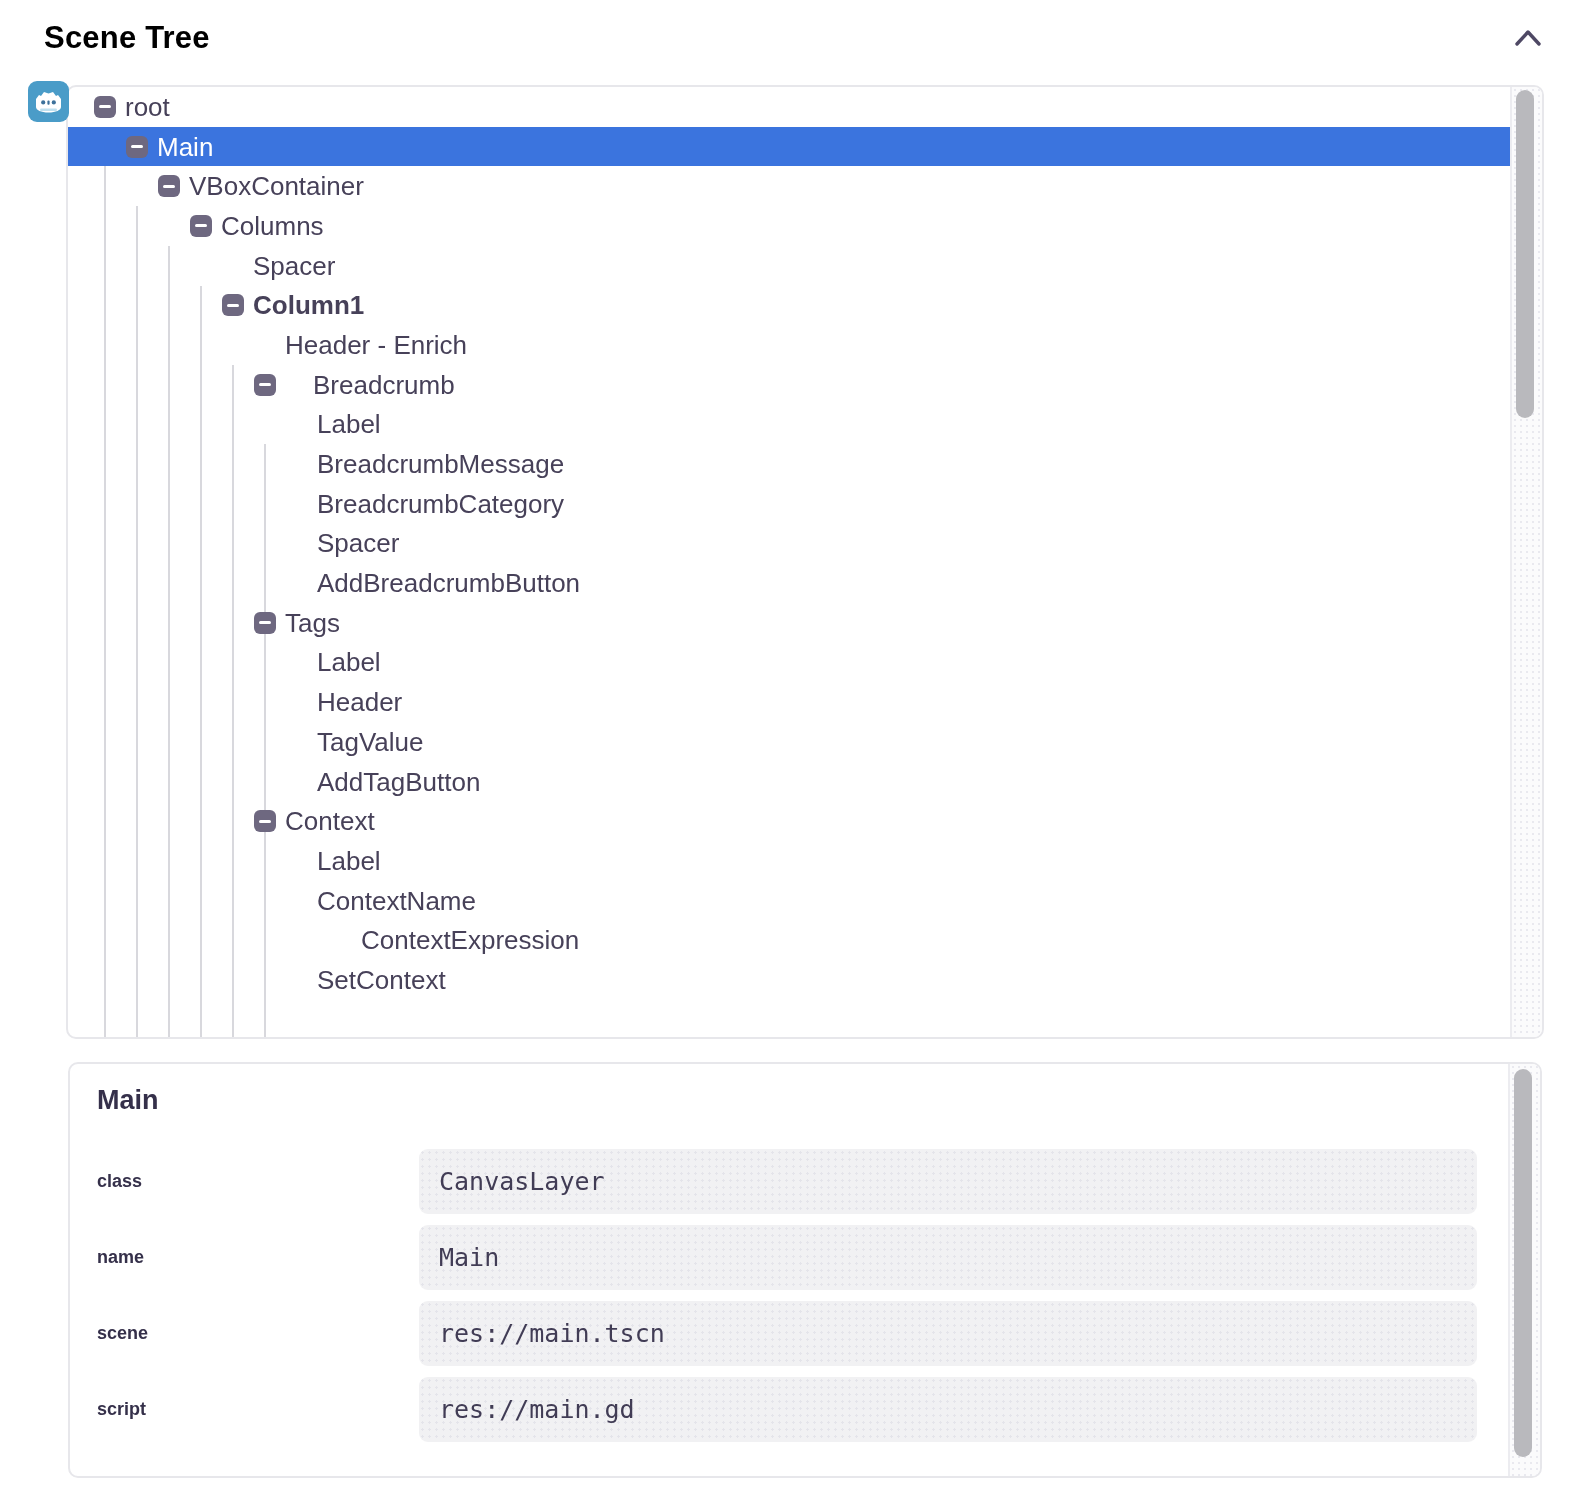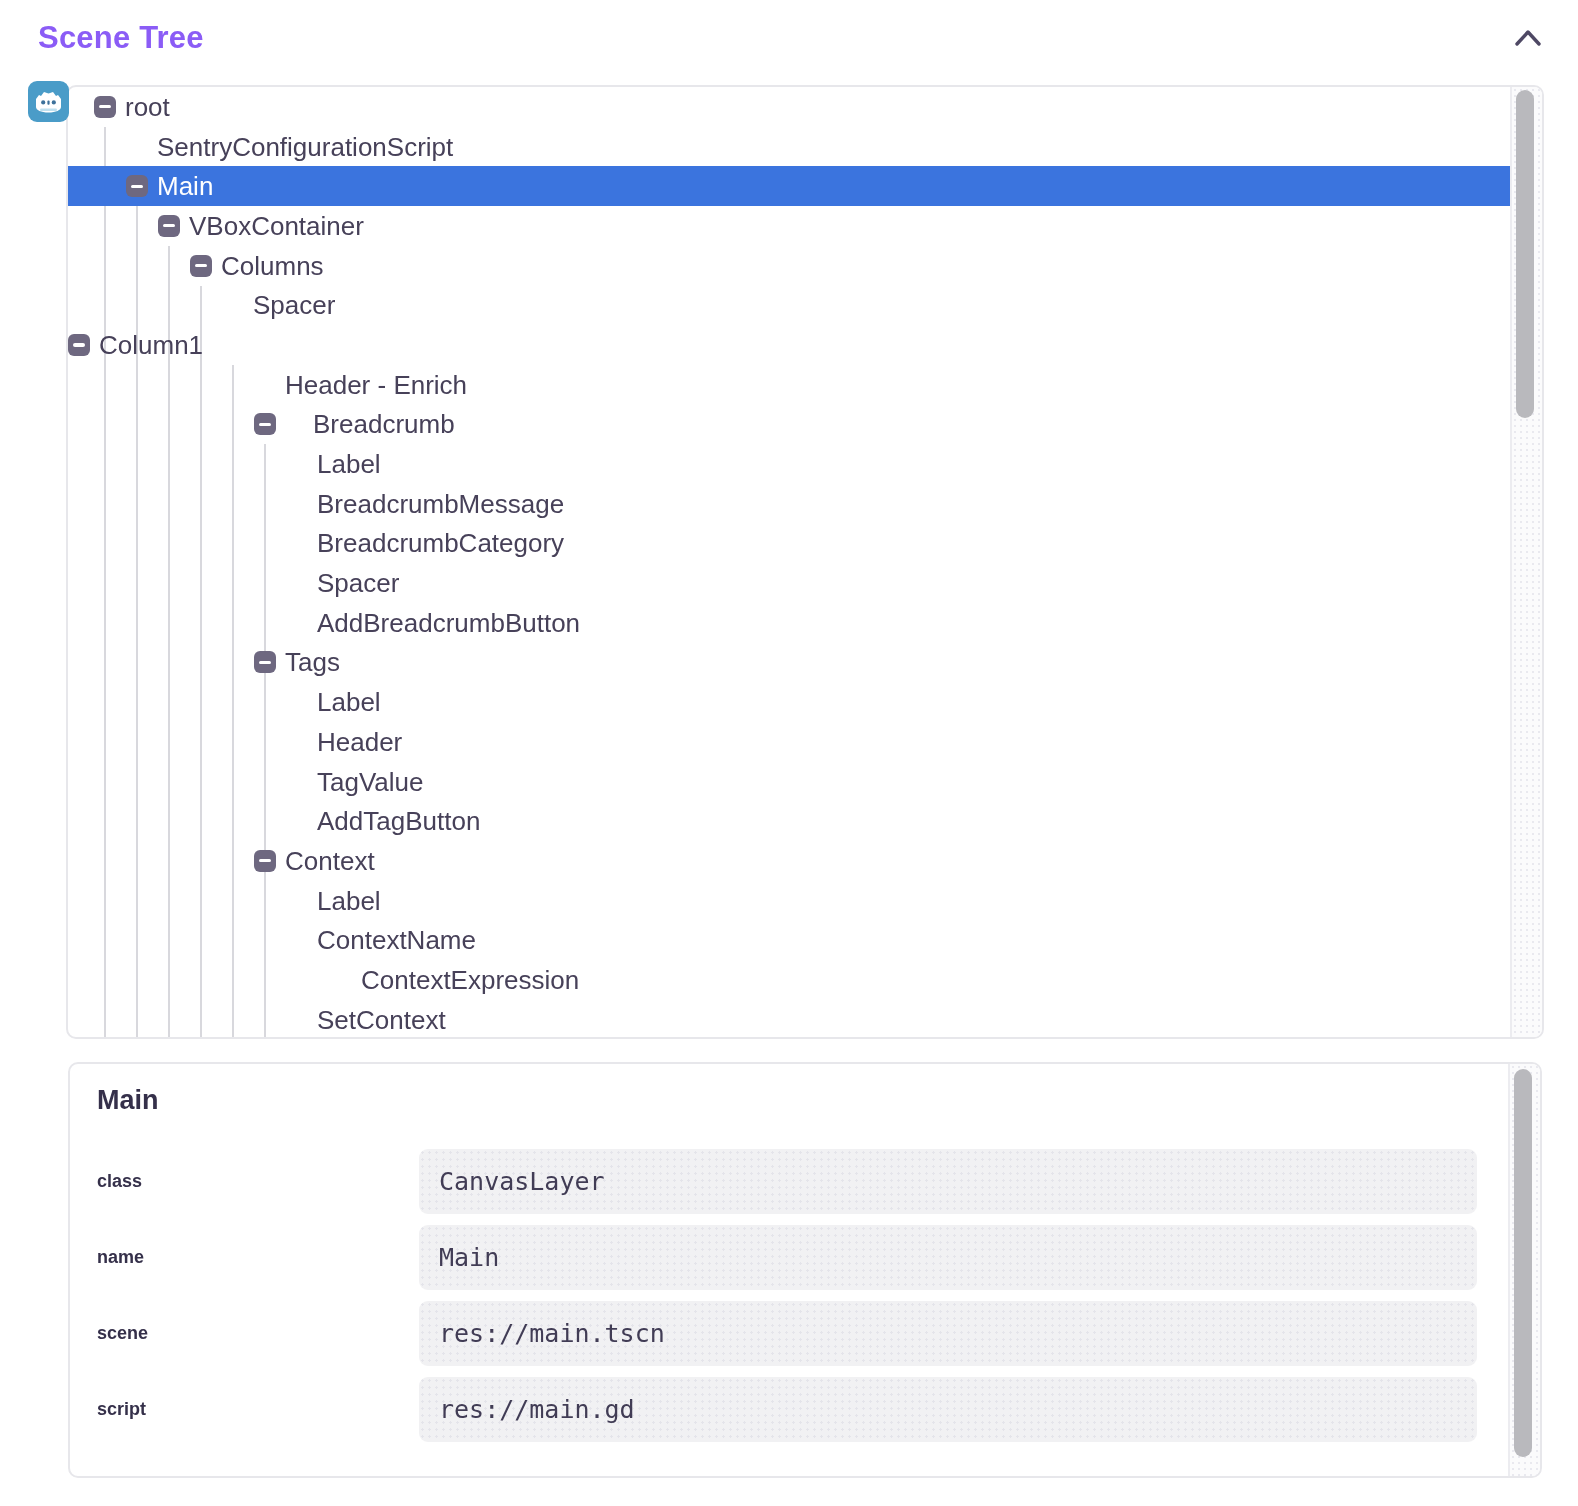--- a/index.html
+++ b/index.html
@@ -4,22 +4,22 @@
 <style>
   html,body{
     margin:0;padding:0;width:1578px;height:1506px;overflow:hidden;
     background:#ffffff;
     font-family:"Liberation Sans","DejaVu Sans",sans-serif;
     -webkit-font-smoothing:antialiased;
   }
 
   
   .page-title{
-    position:absolute;left:38px;top:20px;
-    font-size:31px;font-weight:700;color:#8b5cf6;letter-spacing:.2px;
+    position:absolute;left:44px;top:20px;
+    font-size:31px;font-weight:700;color:#000000;letter-spacing:.2px;
   }
   .collapse-chevron{
     position:absolute;left:1514px;top:27px;width:28px;height:22px;cursor:pointer;
   }
 
   
   .panel{
     position:absolute;background:#ffffff;
     border:2px solid #E7E7EB;border-radius:10px;box-sizing:border-box;
   }
@@ -124,39 +124,36 @@
         <div class="guide-line" style="left: 164px; top: 277.9px; bottom: 0px;"></div>
         <div class="guide-line" style="left: 196px; top: 357.3px; bottom: 0px;"></div>
         <div class="guide-line" style="left: 196px; top: 595.5px; bottom: 0px;"></div>
         <div class="guide-line" style="left: 196px; top: 794px; bottom: 0px;"></div>
       </div>
     <div id="tree-rows">
         <div class="trow" style="padding-left: 26px;">
           <span class="toggle"></span>
           <span class="tlabel">root</span>
         </div>
-        <div class="trow" style="padding-left: 89px;">
-          <span class="tlabel">SentryConfigurationScript</span>
-        </div>
         <div class="trow selected" style="padding-left: 58px;">
           <span class="toggle"></span>
           <span class="tlabel">Main</span>
         </div>
         <div class="trow" style="padding-left: 90px;">
           <span class="toggle"></span>
           <span class="tlabel">VBoxContainer</span>
         </div>
         <div class="trow" style="padding-left: 122px;">
           <span class="toggle"></span>
           <span class="tlabel">Columns</span>
         </div>
         <div class="trow" style="padding-left: 185px;">
           <span class="tlabel">Spacer</span>
         </div>
-        <div class="trow" style="">
+        <div class="trow" style="padding-left: 154px; font-weight: bold;">
           <span class="toggle"></span>
           <span class="tlabel">Column1</span>
         </div>
         <div class="trow" style="padding-left: 217px;">
           <span class="tlabel">Header - Enrich</span>
         </div>
         <div class="trow" style="padding-left: 186px; gap: 28px;">
           <span class="toggle"></span>
           <span class="tlabel">Breadcrumb</span>
         </div>

